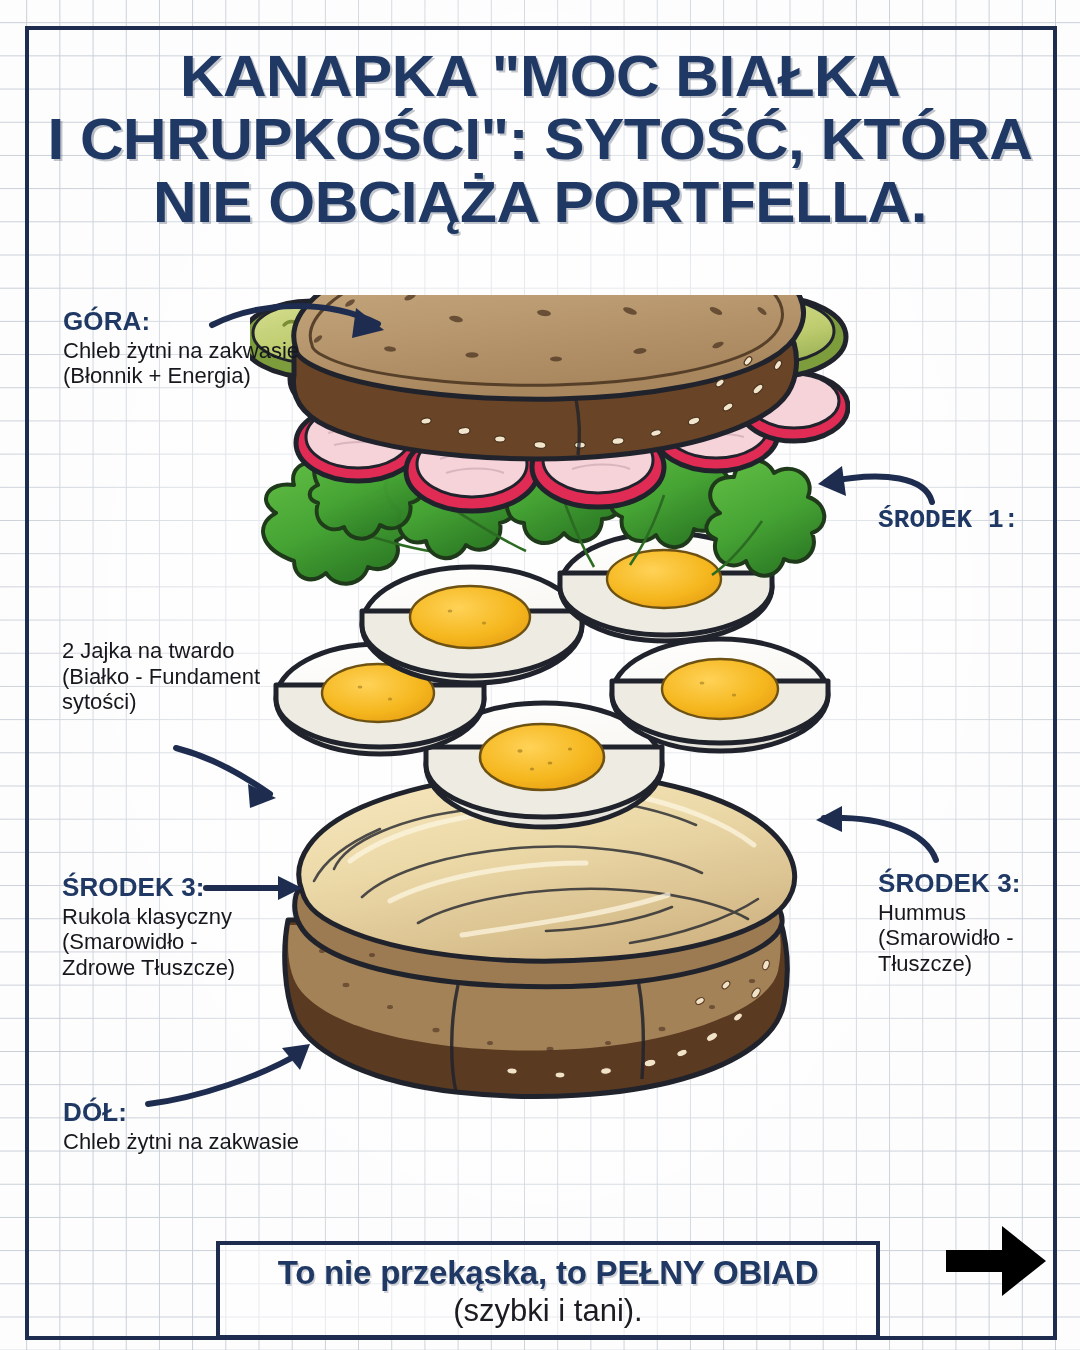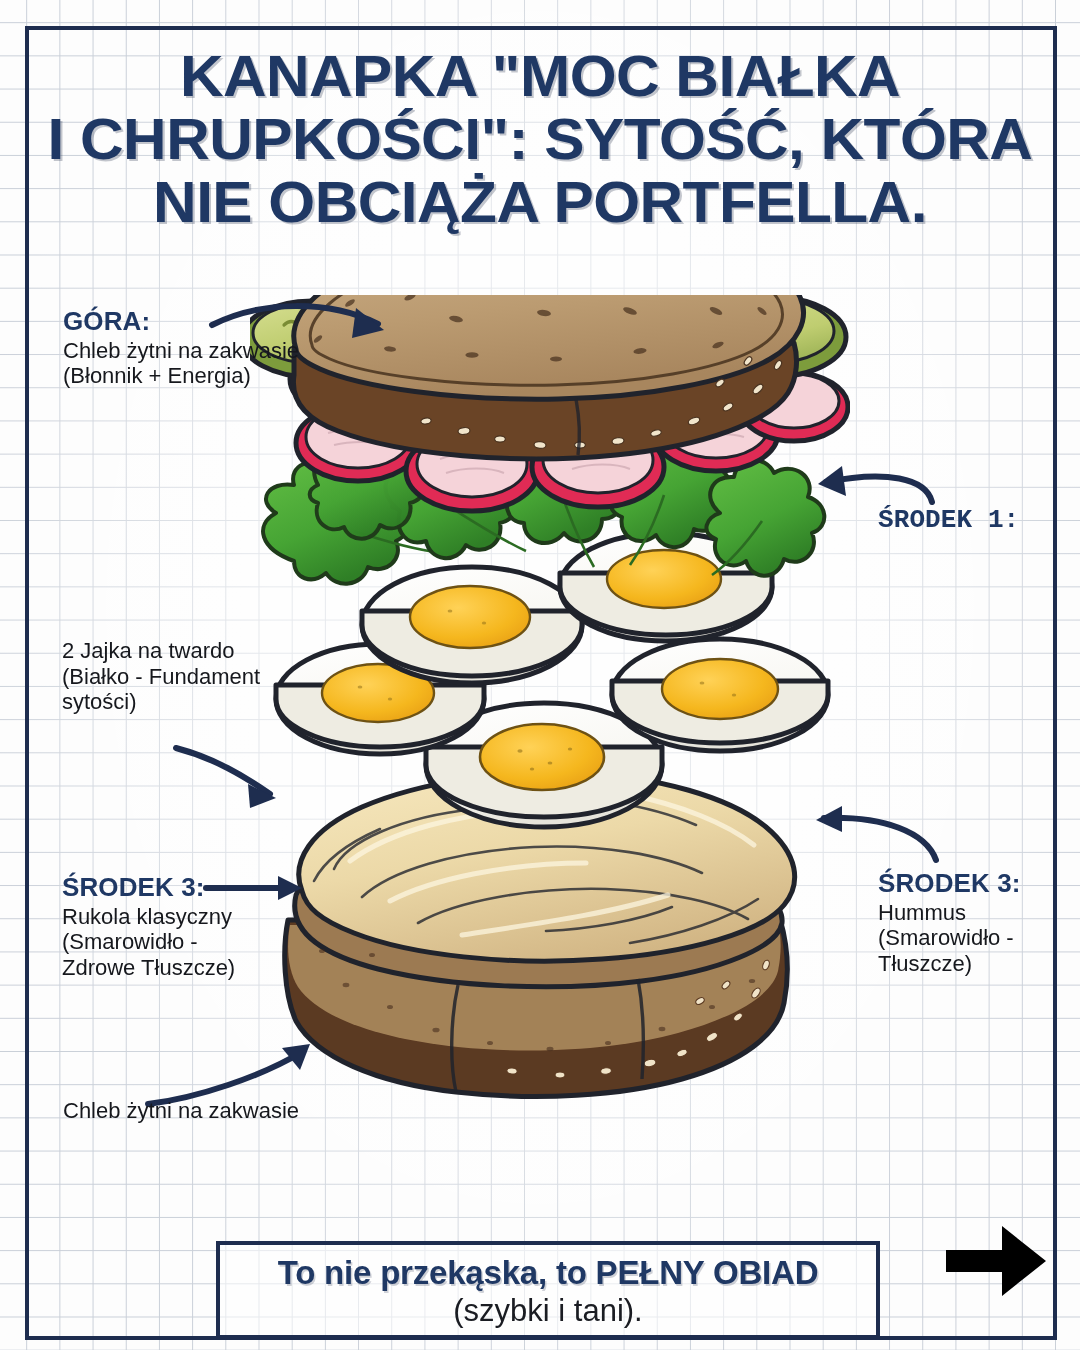--- a/index.html
+++ b/index.html
@@ -534,20 +534,21 @@
 </div>
 
 <div class="label" id="lbl-mid3r">
   <div class="hd">ŚRODEK 3:</div>
   <div class="bd">Hummus
 (Smarowidło -
 Tłuszcze)</div>
 </div>
 
 <div class="label" id="lbl-bottom">
+  <div class="hd">DÓŁ:</div>
   <div class="bd">Chleb żytni na zakwasie</div>
 </div>
 
 <div id="banner">
   <div class="l1">To nie przekąska, to PEŁNY OBIAD</div>
   <div class="l2">(szybki i tani).</div>
 </div>
 
 <svg id="cta-arrow" viewBox="0 0 112 78" xmlns="http://www.w3.org/2000/svg">
   <path d="M6 28 L62 28 L62 4 L106 39 L62 74 L62 50 L6 50 Z" fill="#000000"></path>

